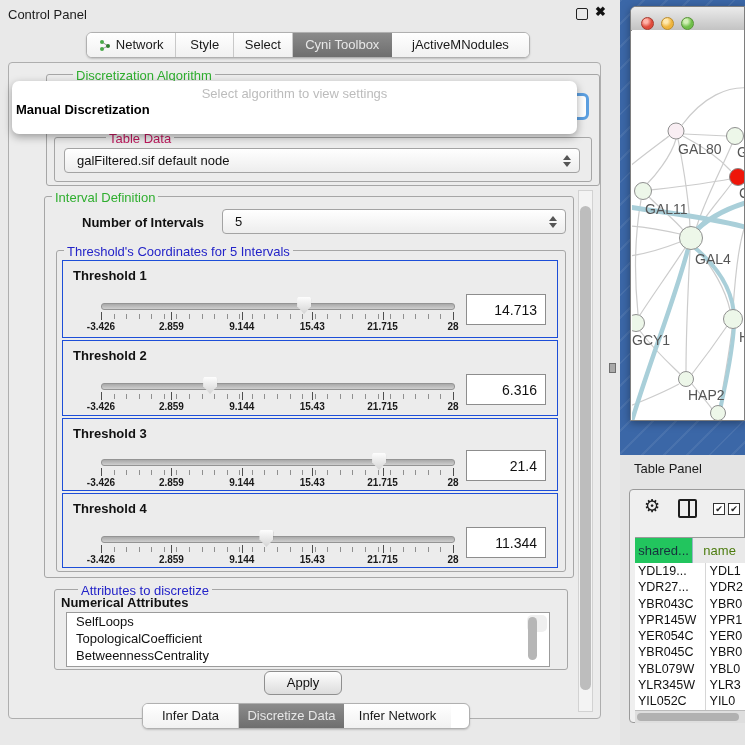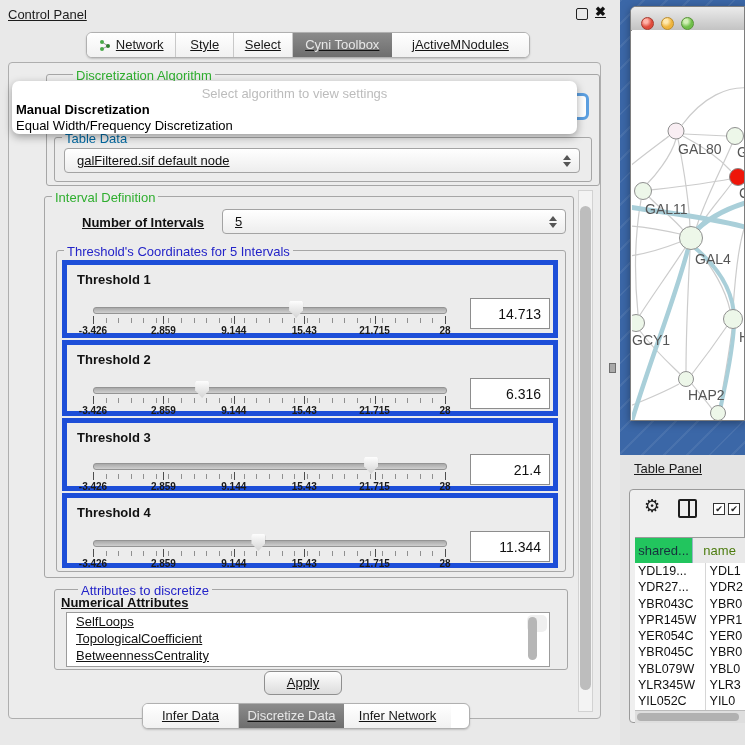--- a/index.html
+++ b/index.html
@@ -1,18 +1,18 @@
 <!DOCTYPE html>
 <html><head>
 <meta charset="utf-8">
 <style>
   html,body{margin:0;padding:0;}
   #root{position:relative;width:745px;height:745px;background:#e9e9e9;overflow:hidden;
         font-family:"Liberation Sans",sans-serif;color:#111;}
-  .abs{position:absolute;text-decoration:underline;}
+  .abs{position:absolute;}
 
   
   .cp-title{left:8px;top:7px;font-size:13px;color:#1c1c1c;}
   .float-btn{left:576px;top:8px;width:10px;height:10px;border:1.5px solid #222;border-radius:2px;background:transparent;}
   .close-btn{left:595px;top:4px;font-size:13px;font-weight:bold;color:#111;}
 
   
   .segbar{display:flex;height:24px;border:1px solid #b0b0b0;border-radius:6px;overflow:hidden;
           background:#fff;box-shadow:0 1px 2px rgba(0,0,0,.18);}
   .seg{font-size:13px;line-height:24px;text-align:center;background:linear-gradient(#ffffff,#f1f1f1);
@@ -23,21 +23,21 @@
   #botTabs{left:142px;top:703px;width:326px;}
 
   
   .content-panel{left:8px;top:62px;width:591px;height:655px;background:#ececec;
                  border:1px solid #aeaeae;border-radius:4px;}
 
   .groupbox{border:1px solid #a6a6a6;border-radius:3px;background:transparent;}
   .gtitle{position:absolute;font-size:13px;background:#ececec;padding:0 3px;white-space:nowrap;z-index:3;}
   .gtitle.green{color:#2fae2f;}
   .gtitle.blue{color:#2323c8;}
-  .gtitle.dark{color:#0369a1;}
+  .gtitle.dark{color:#be185d;margin-left:44px;}
 
   
   .combo{background:linear-gradient(#ffffff,#ededed);border:1px solid #a3a3a3;border-radius:4px;
          font-size:13px;display:flex;align-items:center;padding-left:12px;box-sizing:border-box;}
   .combo .spin{margin-left:auto;margin-right:8px;display:flex;flex-direction:column;gap:2px;}
   .combo .spin i{display:block;width:0;height:0;border-left:4px solid transparent;border-right:4px solid transparent;}
   .combo .spin i.up{border-bottom:5px solid #555;}
   .combo .spin i.dn{border-top:5px solid #555;}
 
   
@@ -45,23 +45,23 @@
                border-radius:6px;z-index:2;box-sizing:border-box;}
 
   
   .popup{left:12px;top:81px;width:565px;height:53px;background:#fff;border-radius:7px;z-index:10;
          box-shadow:0 3px 8px rgba(0,0,0,.35);}
   .popup .ph{position:absolute;left:0;top:5px;width:100%;text-align:center;font-size:13px;color:#bcbcbc;}
   .popup .opt1{position:absolute;left:4px;top:21px;font-size:13px;font-weight:bold;color:#000;}
   .popup .opt2{position:absolute;left:4px;top:37px;font-size:13px;color:#000;}
 
   
-  .tbox{position:absolute;left:62px;width:496px;border:5px solid #1d4ed8;background:#ececec;box-sizing:border-box;}
+  .tbox{position:absolute;left:62px;width:496px;border:1px solid #1d4ed8;background:#ececec;box-sizing:border-box;}
   .tlabel{position:absolute;left:10px;top:7px;font-size:13px;font-weight:bold;color:#111;}
-  .trackzone{position:absolute;left:26px;top:38px;width:352px;height:24px;}
+  .trackzone{position:absolute;left:38px;top:38px;width:352px;height:24px;}
   .track{position:absolute;left:0;top:4px;width:100%;height:5px;border-radius:3px;
          background:linear-gradient(#a9a9a9,#cfcfcf);border:1px solid #949494;}
   .thumb{position:absolute;top:-2px;width:14px;height:17px;
          background:linear-gradient(#fdfdfd,#d4d4d4);
          clip-path:polygon(8% 0,92% 0,100% 12%,100% 55%,50% 100%,0 55%,0 12%);
          filter:drop-shadow(0 0 1px #777);}
   .ticks{position:absolute;left:0;top:15px;width:353px;height:5px;
          background:repeating-linear-gradient(90deg,#8f8f8f 0 1px,transparent 1px 12.57px);}
   .majtick{position:absolute;top:13px;width:1px;height:8px;background:#4e4e4e;}
   .slab{position:absolute;top:22px;transform:translateX(-50%);font-size:10px;font-weight:bold;color:#1a1a1a;white-space:nowrap;}
@@ -170,21 +170,20 @@
     <span>galFiltered.sif default node</span>
     <span class="spin">
         <i class="up"></i>
         <i class="dn"></i>
       </span>
   </div>
 
   <div class="abs popup">
     <div class="ph">Select algorithm to view settings</div>
     <div class="opt1">Manual Discretization</div>
-    <div class="opt2">Equal Width/Frequency Discretization</div>
   </div>
 
   <div class="abs groupbox" style="left:44px;top:196px;width:528px;height:380px;"></div>
   <span class="gtitle green" style="left:52px;top:190px;">Interval Definition</span>
 
   <span class="abs" style="left:82px;top:215px;font-size:13px;font-weight:bold;">Number of Intervals</span>
   <div class="abs combo" style="left:222px;top:209px;width:344px;height:25px;">
     <span>5</span>
     <span class="spin">
         <i class="up"></i>

